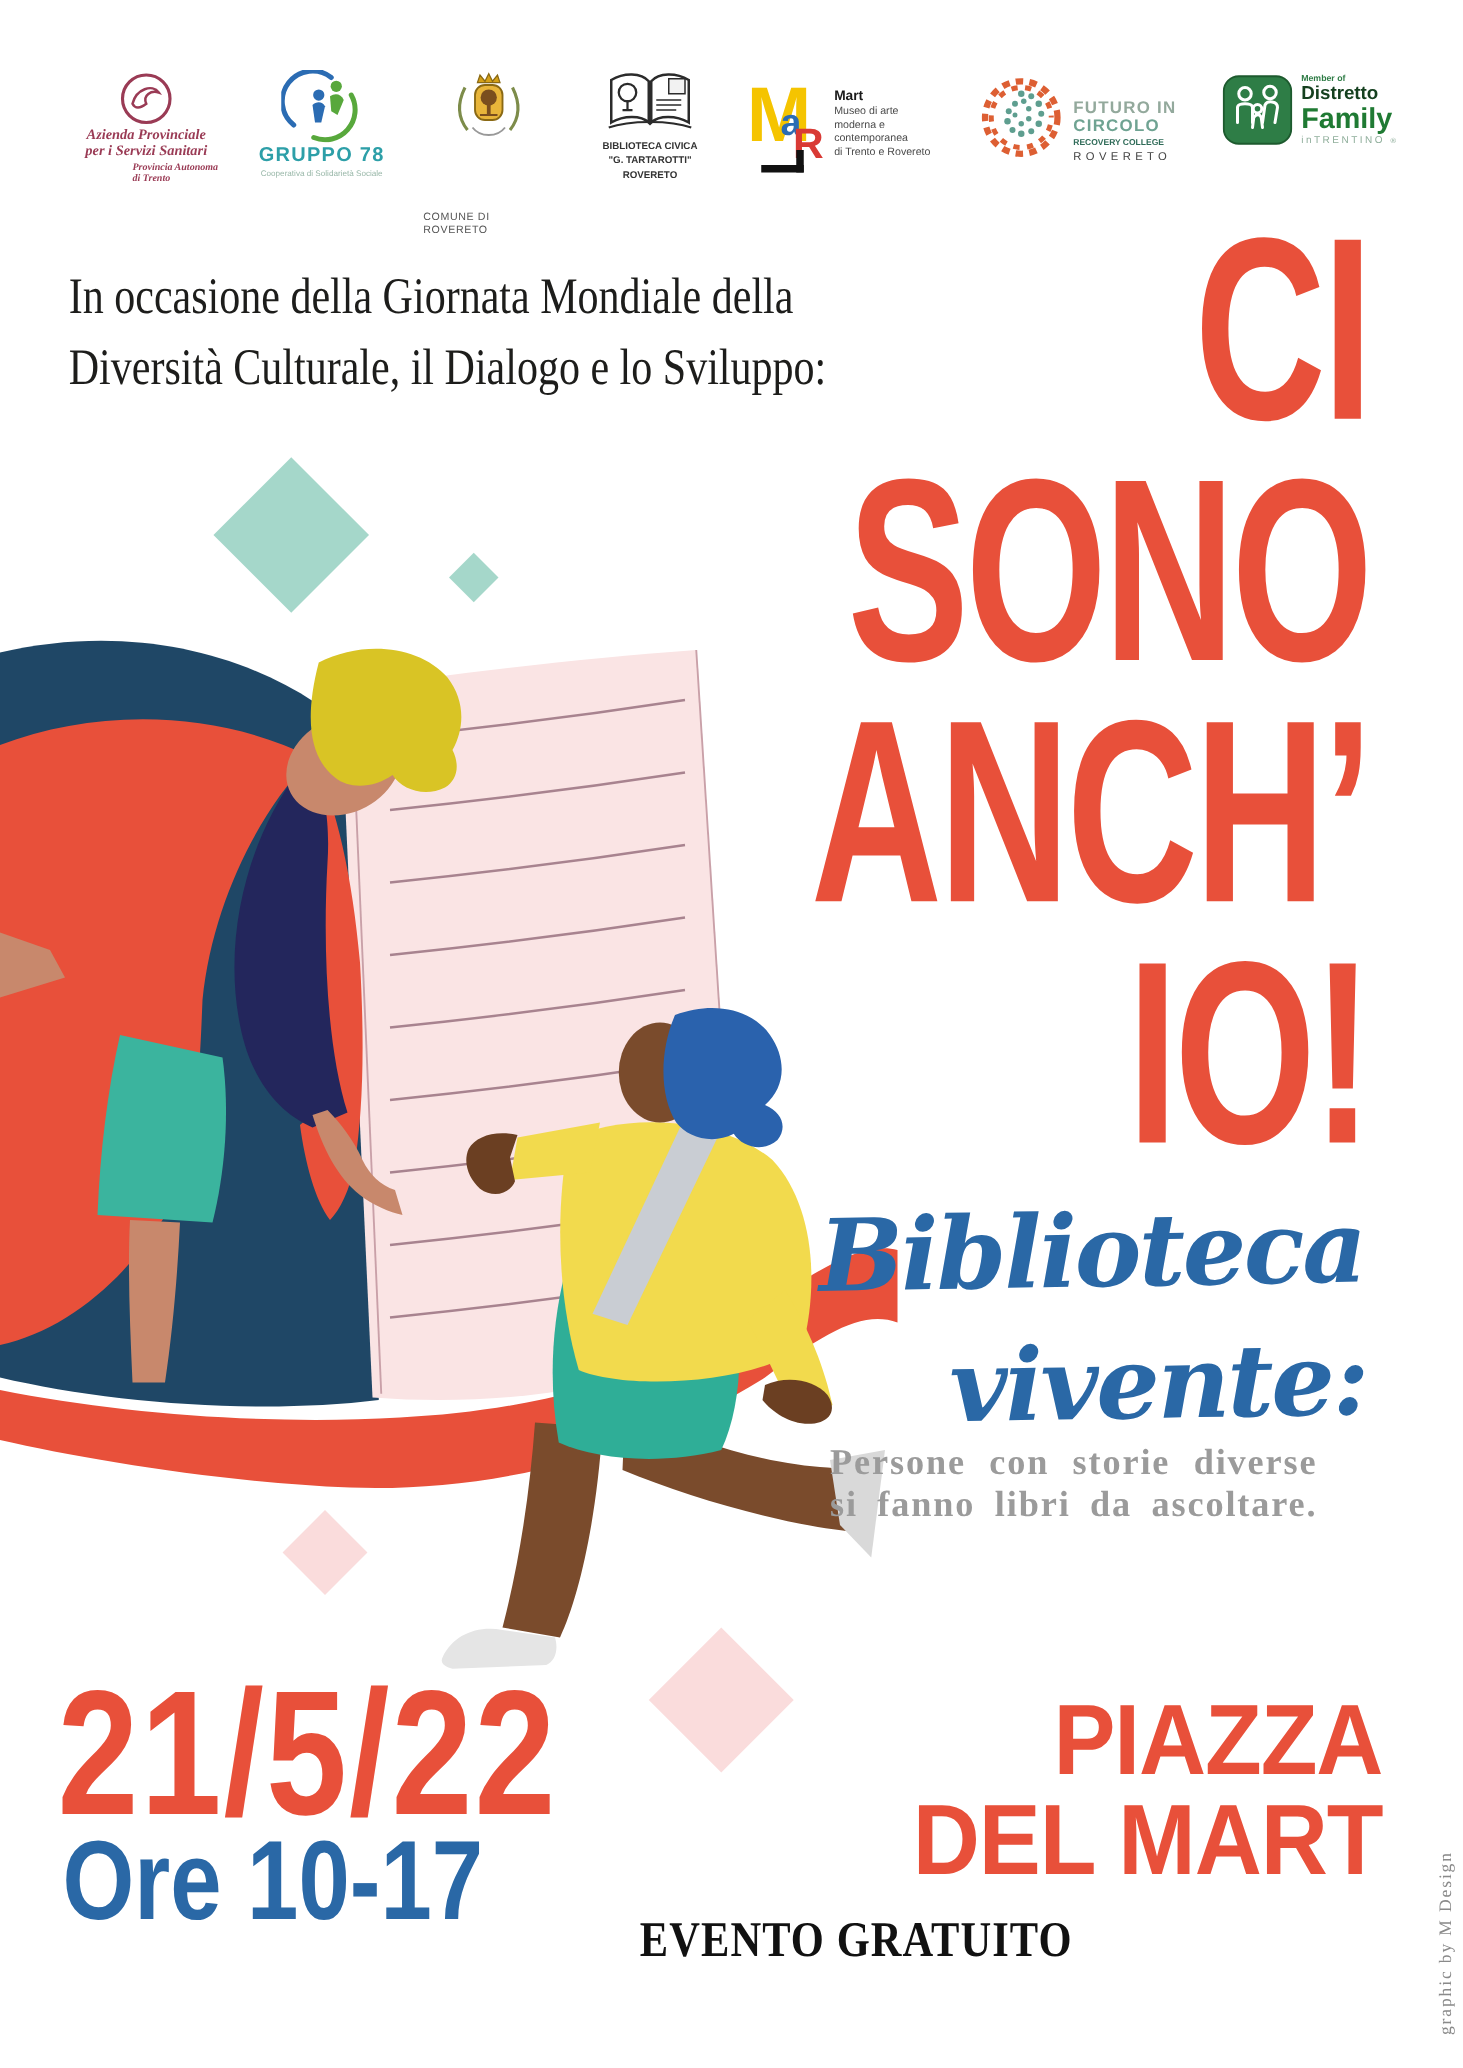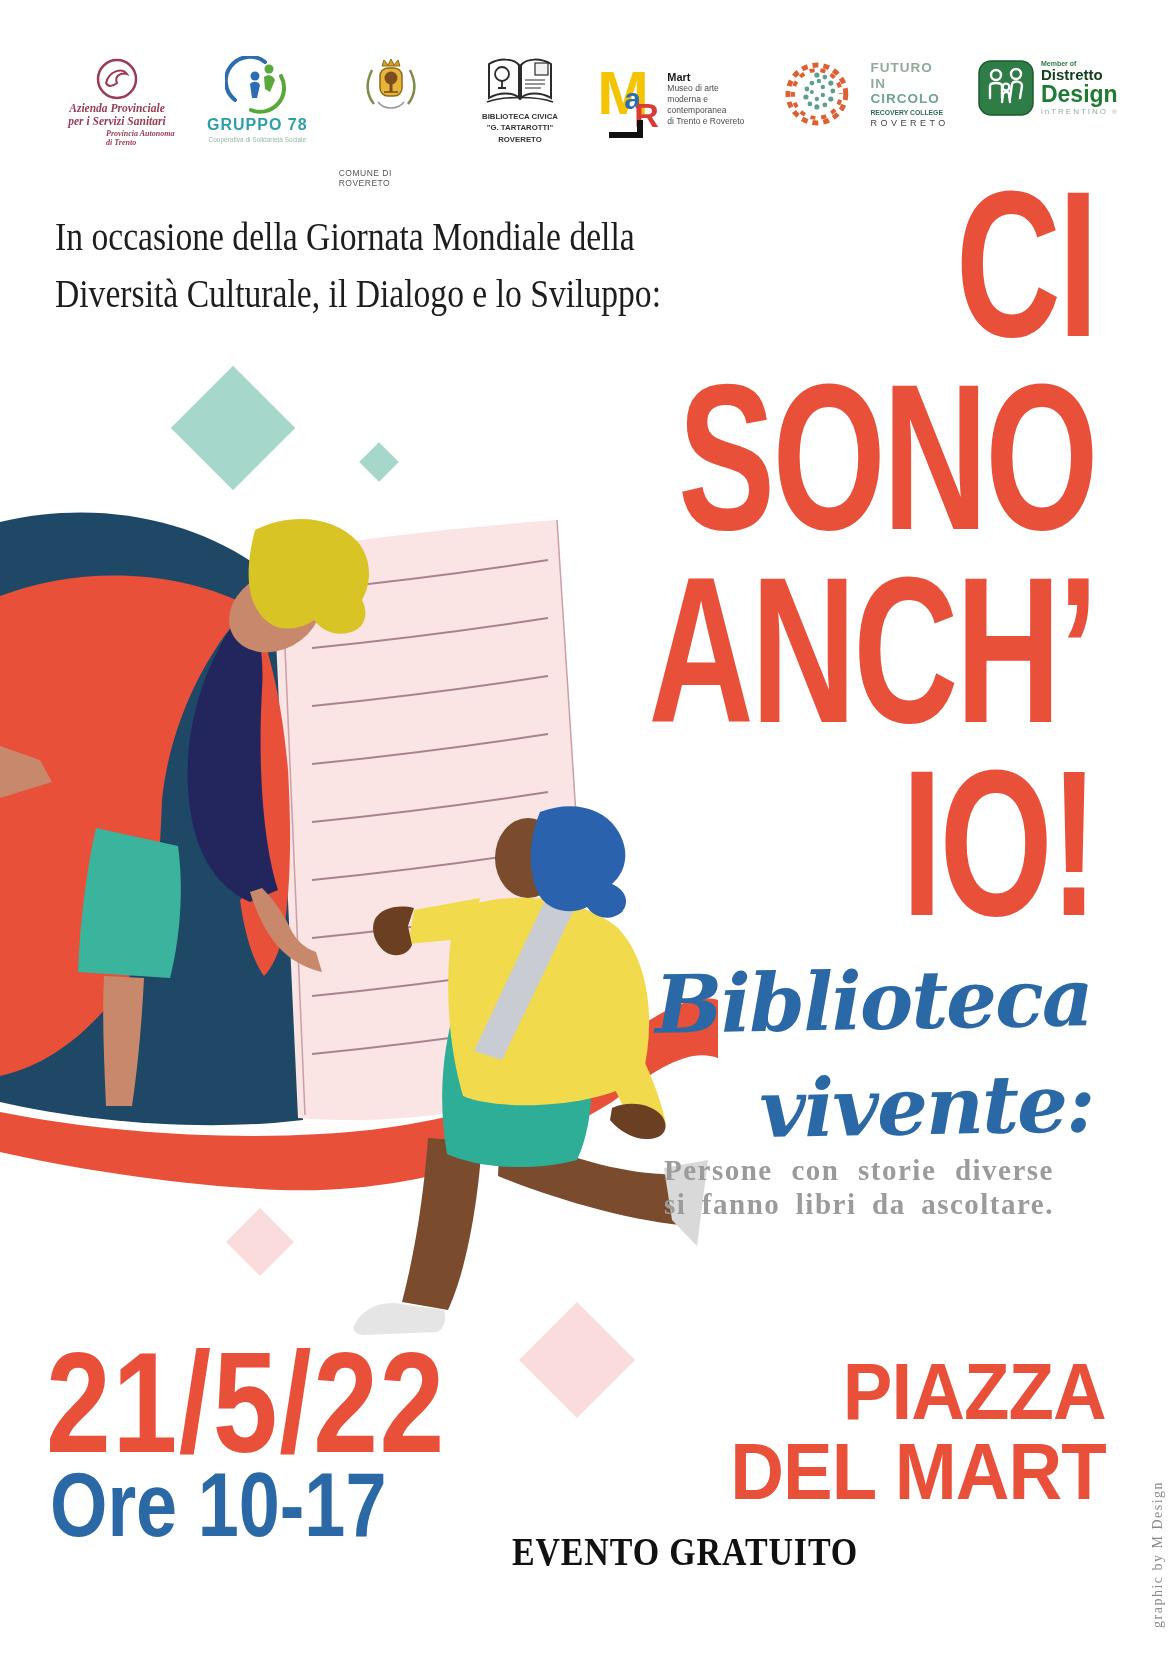--- a/index.html
+++ b/index.html
@@ -20,21 +20,21 @@
   .bib{width:104px;}
   .bib .cap{font-size:7.8px;color:#333;font-weight:bold;line-height:1.2;margin-top:2px;}
   .mart{width:158px;flex-direction:row;align-items:center;text-align:left;gap:8px;margin-top:6px;}
   .martmark{position:relative;width:62px;height:74px;flex:0 0 auto;}
   .martmark .m{position:absolute;left:0;top:0;font-size:62px;font-weight:900;color:#F5C400;line-height:1;}
   .martmark .a{position:absolute;left:27px;top:22px;font-size:30px;font-weight:900;color:#2B6CB3;line-height:1;}
   .martmark .r{position:absolute;left:37px;top:36px;font-size:34px;font-weight:900;color:#D93A35;line-height:1;}
   .martmark .bracket{position:absolute;left:12px;top:58px;width:28px;height:12px;border-bottom:6px solid #111;border-right:6px solid #111;}
   .marttxt .t{font-size:11px;font-weight:900;color:#1a1a1a;}
   .marttxt .d{font-size:8.5px;color:#4a4a4a;line-height:1.3;}
-  .fut{width:172px;flex-direction:row;align-items:center;text-align:left;gap:18px;margin-top:2px;}
+  .fut{width:172px;flex-direction:row;align-items:flex-end;text-align:left;gap:6px;margin-top:2px;}
   .futtxt .a{font-size:13.5px;font-weight:800;color:#93A99C;letter-spacing:1px;line-height:1.15;}
   .futtxt .b{font-size:13.5px;font-weight:800;color:#6FA392;letter-spacing:1px;line-height:1.15;}
   .futtxt .c{font-size:6.8px;font-weight:800;color:#2F6B58;margin-top:2px;}
   .futtxt .d{font-size:9px;color:#444;letter-spacing:3.5px;margin-top:2px;}
   .fam{width:152px;flex-direction:row;align-items:center;text-align:left;gap:7px;margin-top:4px;}
   .famtxt .mo{font-size:7px;color:#2F7C46;font-weight:bold;}
   .famtxt .di{font-size:15px;font-weight:800;color:#15401F;line-height:1.05;}
   .famtxt .fa{font-size:23px;font-weight:900;color:#1F7A33;line-height:1;}
   .famtxt .tr{font-size:8px;color:#8FAE9B;letter-spacing:2px;margin-top:1px;}
   .famtxt .rg{font-size:6px;color:#8FAE9B;}
@@ -182,21 +182,21 @@
           <path d="M12,38 L12,26 C12,22 24,22 24,26 L24,38"></path>
           <circle cx="38" cy="14" r="5"></circle>
           <path d="M32,38 L34,24 C36,20 44,21 44,26 L42,38"></path>
           <circle cx="28" cy="27" r="3.4"></circle>
           <path d="M24,42 L25,34 C27,31 30,31 31,34 L32,42"></path>
         </g>
       </svg>
       <div class="famtxt">
         <div class="mo">Member of</div>
         <div class="di">Distretto</div>
-        <div class="fa">Design</div>
+        <div class="fa">Family</div>
         <div class="tr"><span>inTRENTINO</span> <span class="rg">®</span></div>
       </div>
     </div>
   </div>
 
   <div class="abs intro">
     <div>In occasione della Giornata Mondiale della</div>
     <div>Diversità Culturale, il Dialogo e lo Sviluppo:</div>
   </div>
 

